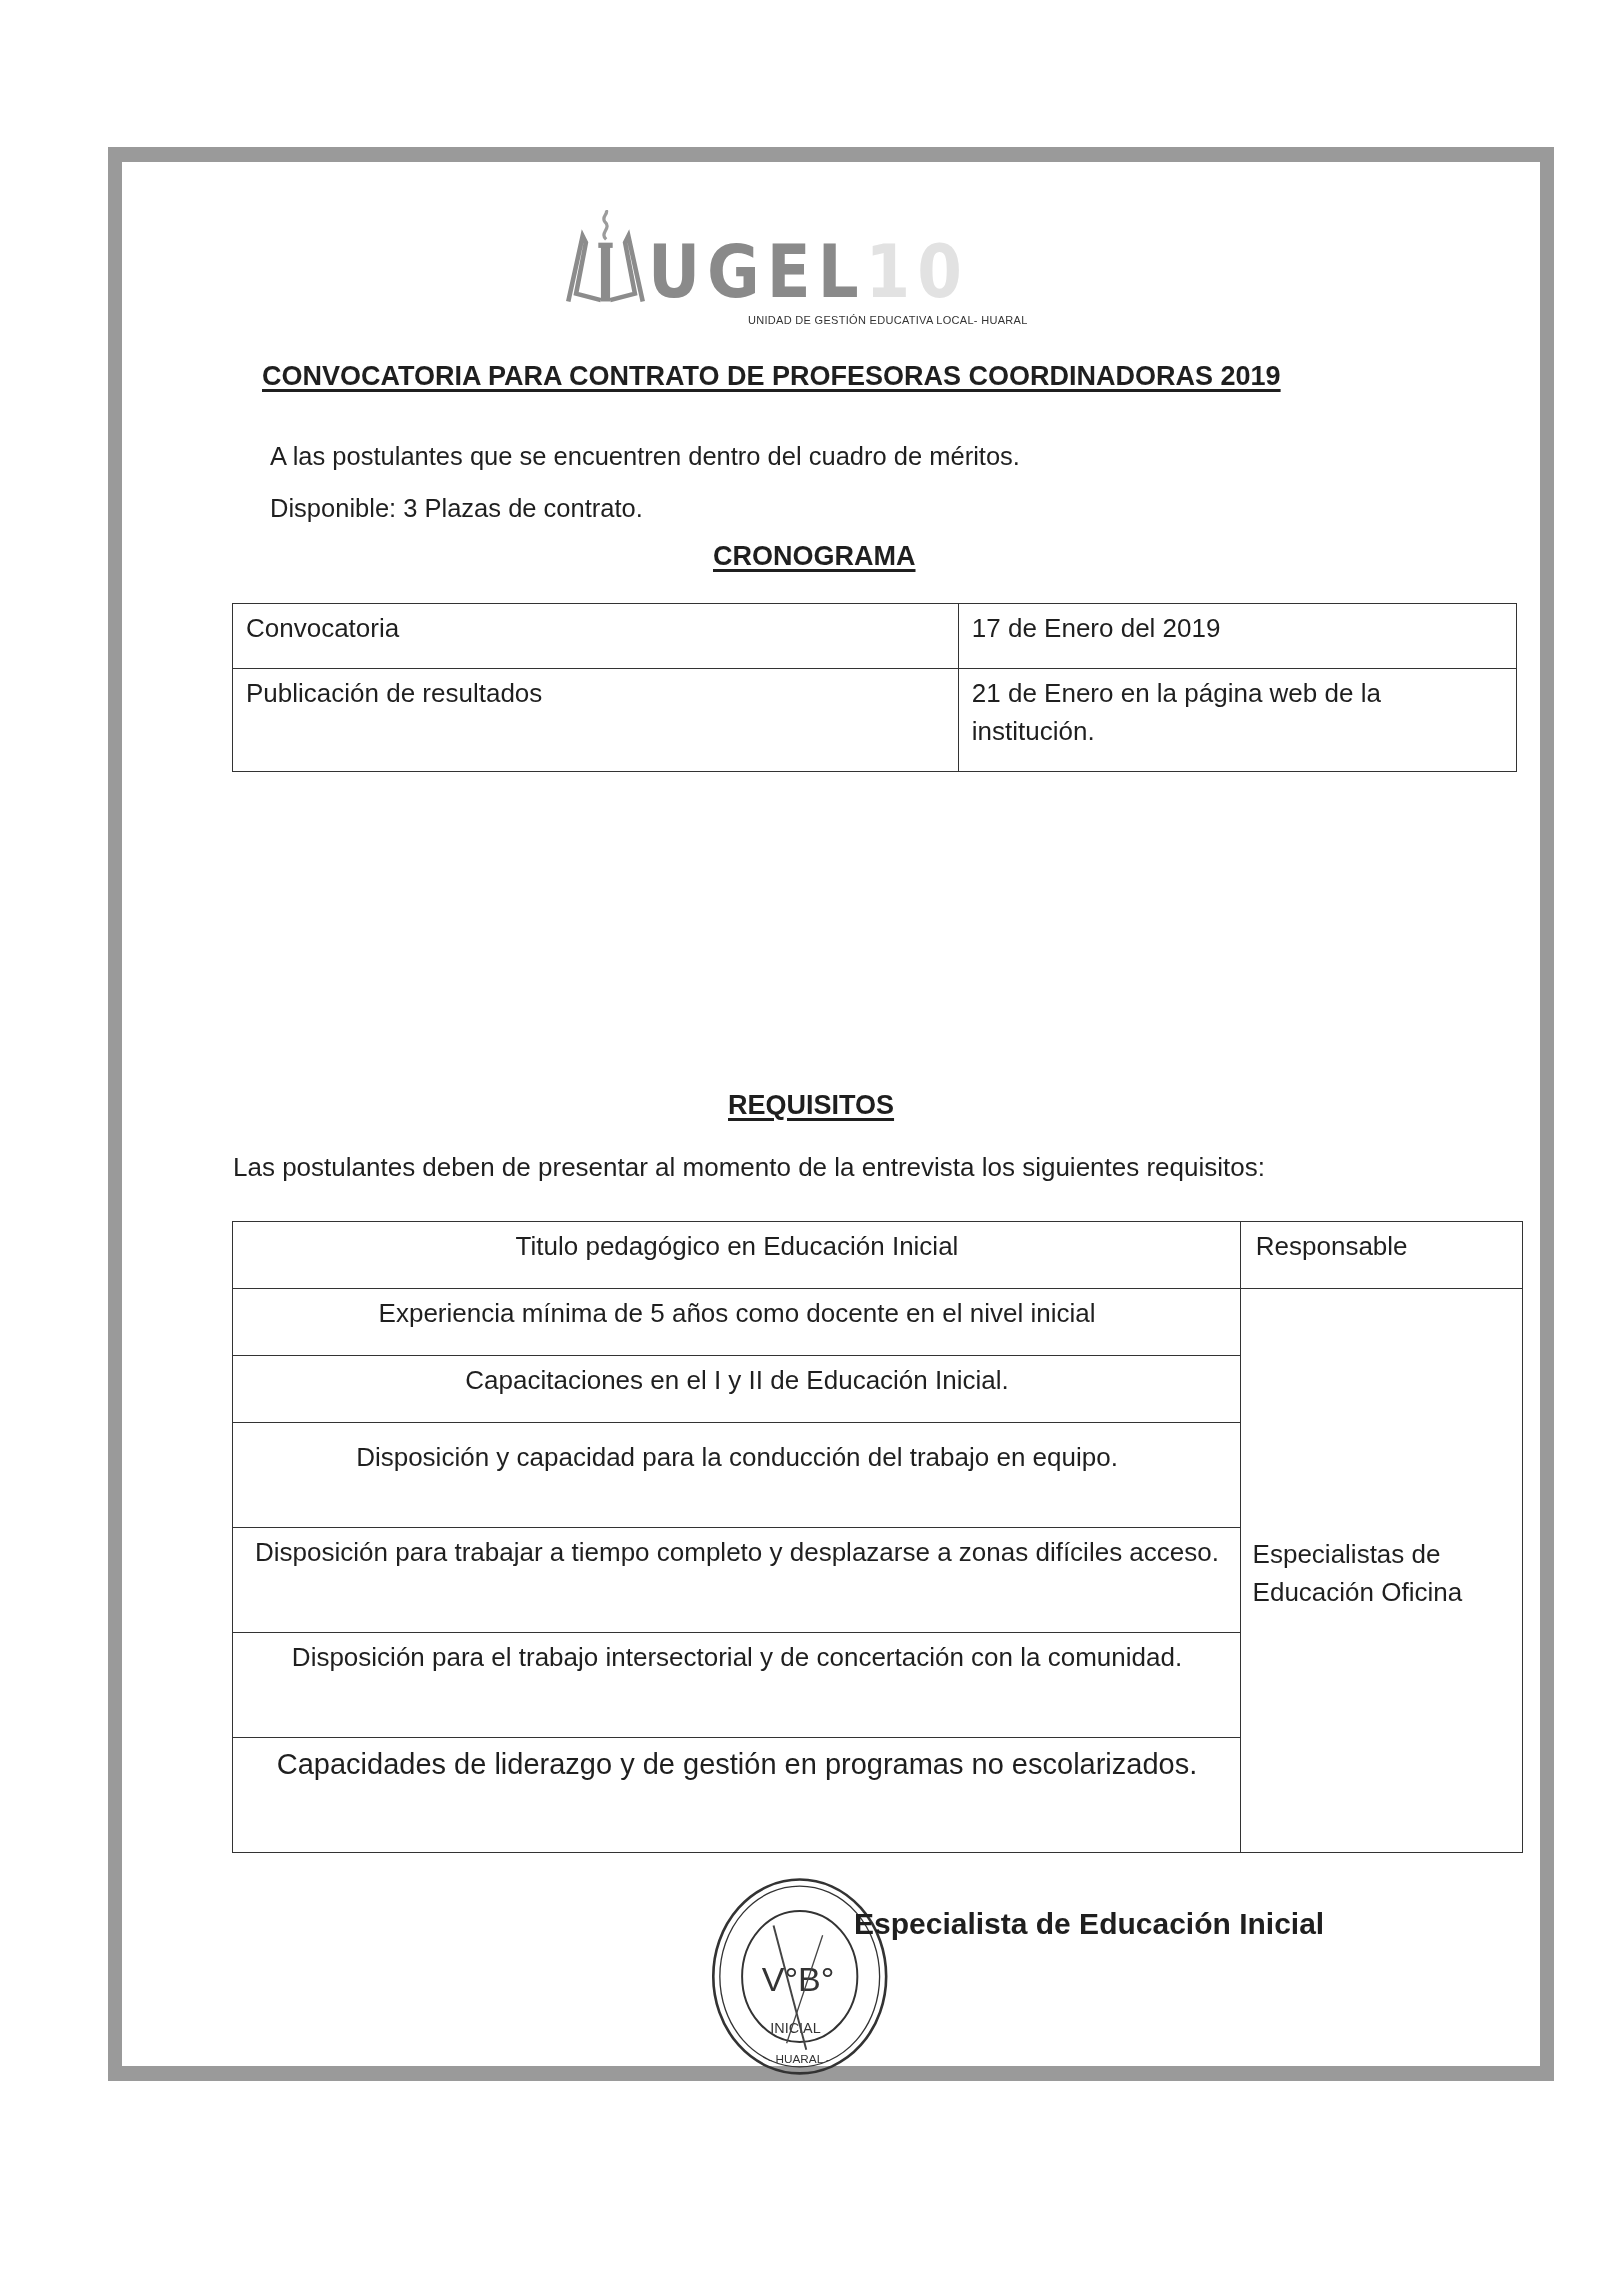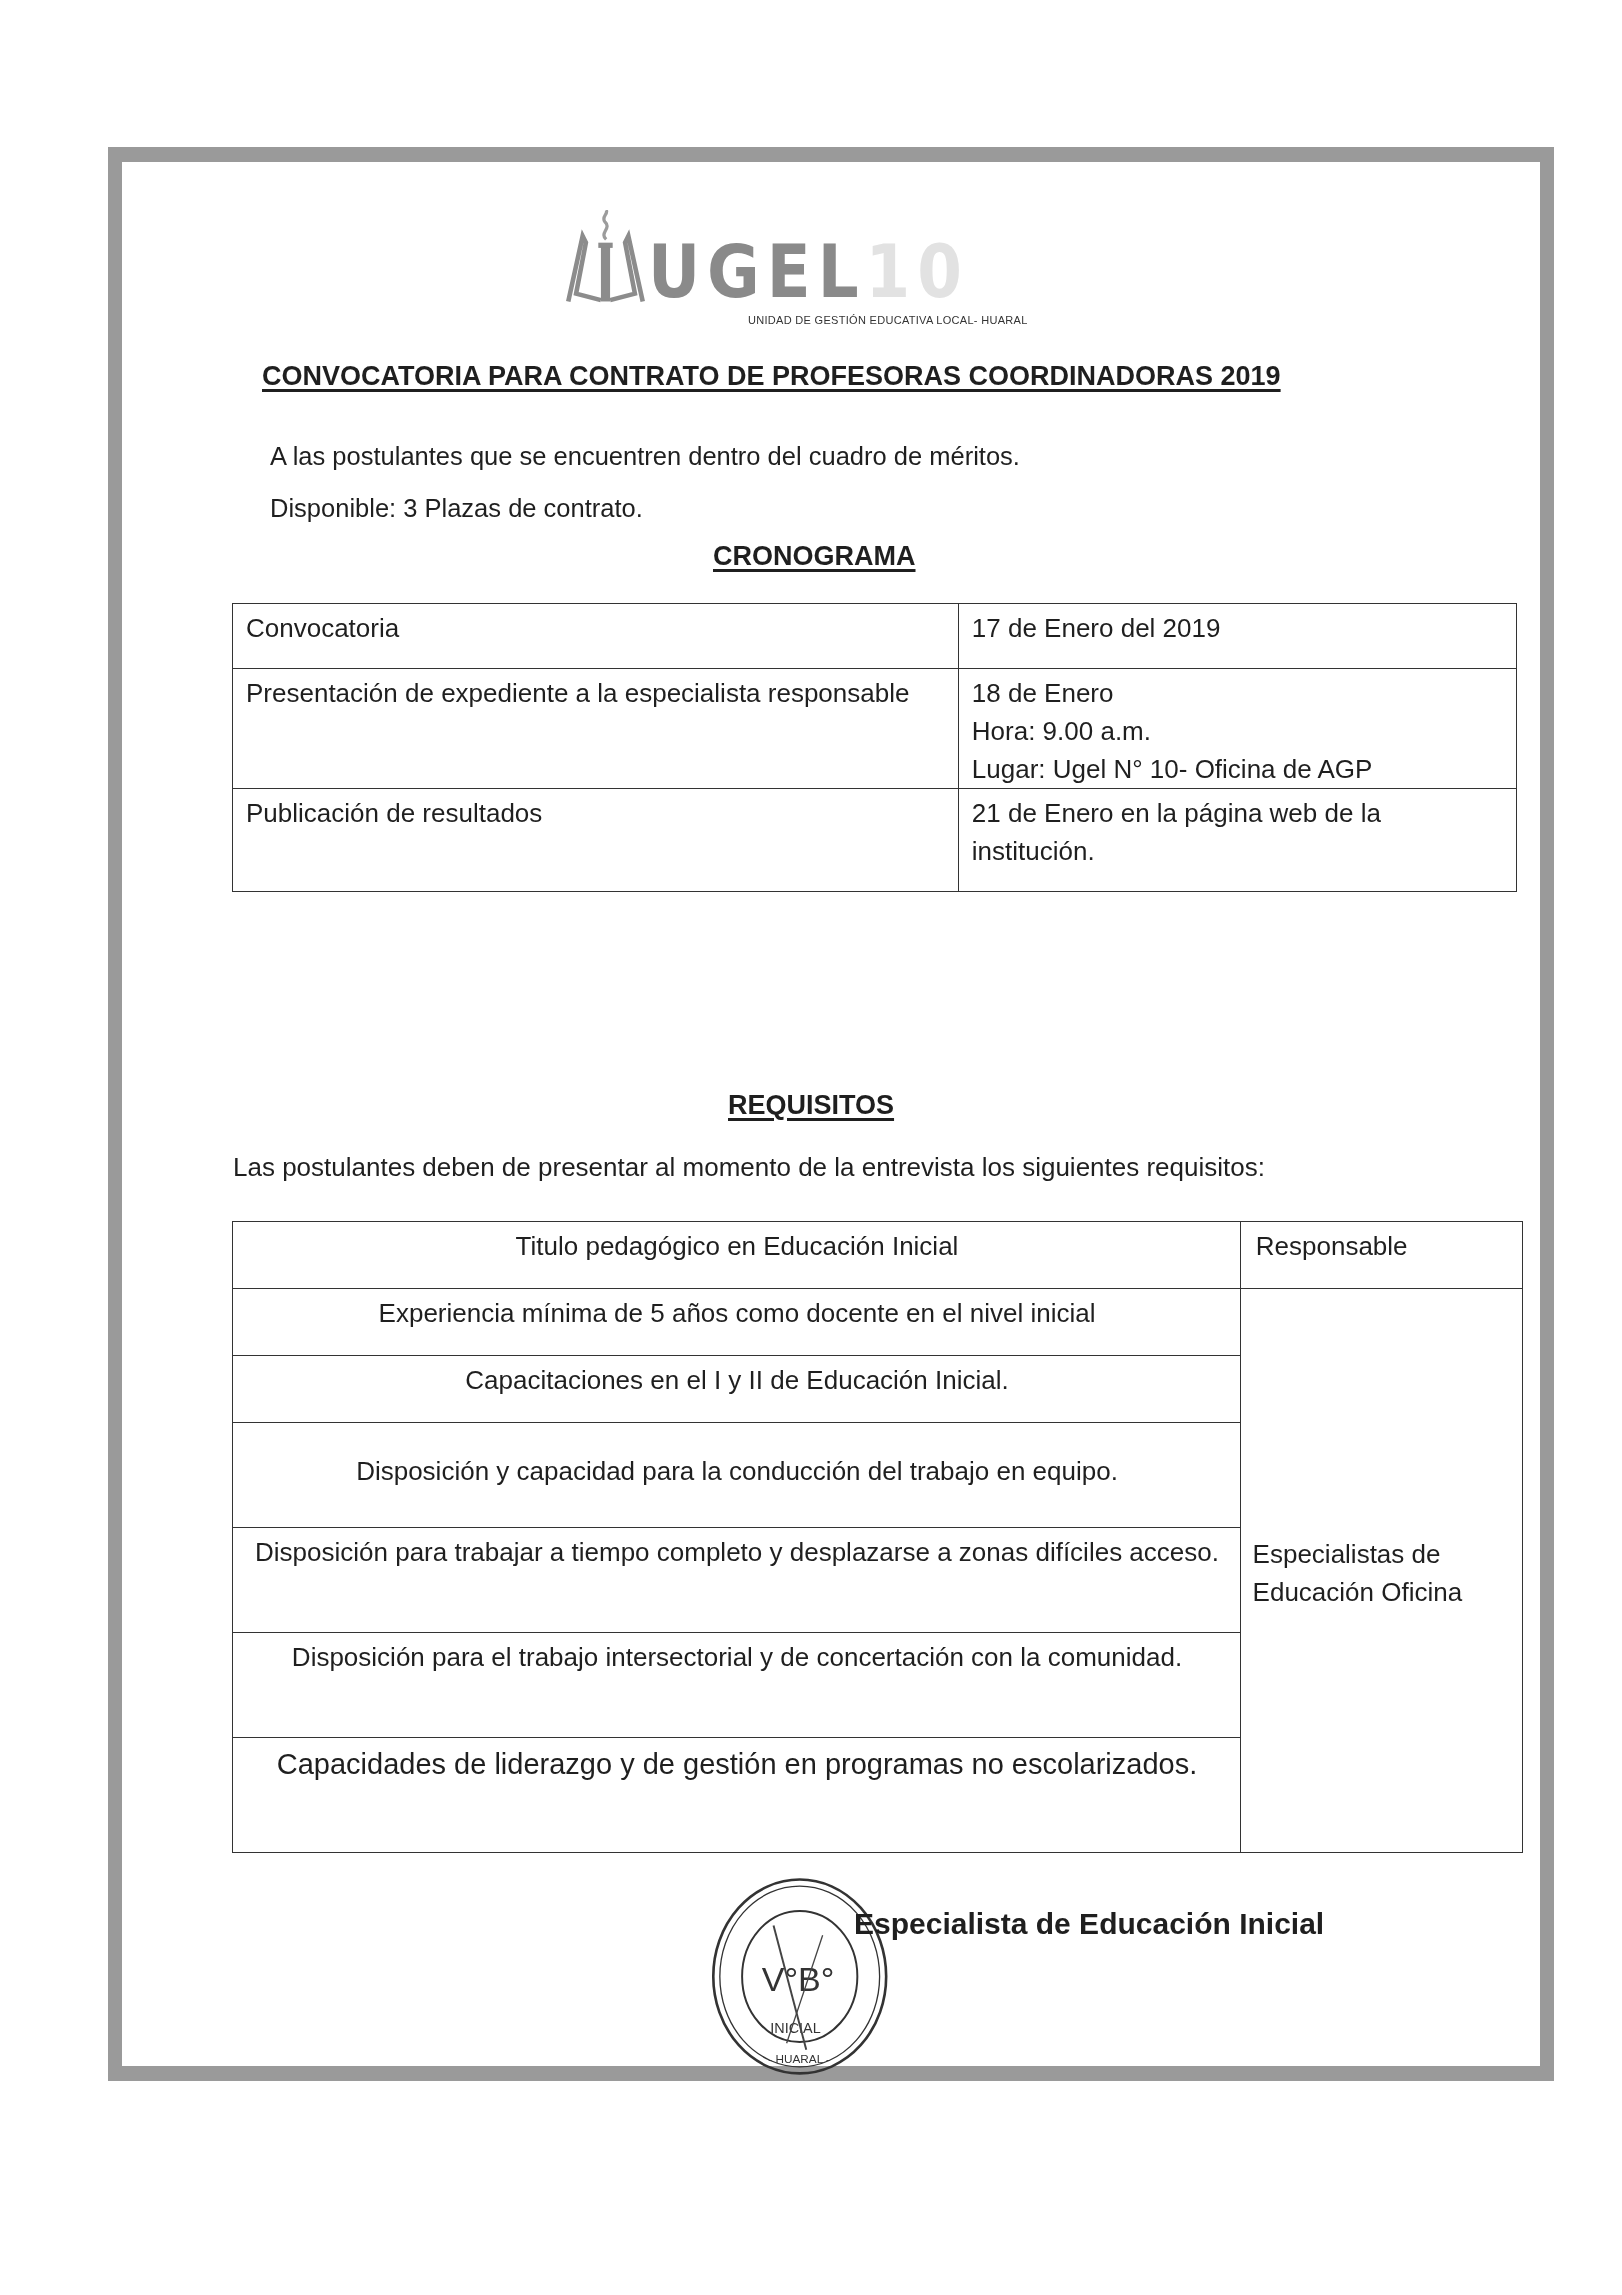--- a/index.html
+++ b/index.html
@@ -62,28 +62,20 @@
 <div class="abs section-head" style="left:713px; top:541px">CRONOGRAMA</div>
 
 <table class="cron">
   <tbody id="cron-body">
       <tr style="height: 65px;">
         <td class="c1">Convocatoria</td>
         <td>
           <div>17 de Enero del 2019</div>
         </td>
       </tr>
-      <tr style="height: 118px;">
-        <td class="c1">Presentación de expediente a la especialista responsable</td>
-        <td>
-          <div>18 de Enero</div>
-          <div>Hora: 9.00 a.m.</div>
-          <div>Lugar: Ugel N° 10-   Oficina de AGP</div>
-        </td>
-      </tr>
       <tr style="height: 103px;">
         <td class="c1">Publicación de resultados</td>
         <td>
           <div>21 de Enero en la página web de la institución.</div>
         </td>
       </tr>
     </tbody>
 </table>
 
 <div class="abs section-head" style="left:728px; top:1090px">REQUISITOS</div>
@@ -96,21 +88,21 @@
         <td class="resp-head">Responsable</td>
       </tr>
       <tr style="height: 67px;">
         <td class="c1">Experiencia  mínima de 5 años como docente en el nivel inicial</td>
         <td class="resp" rowspan="6">Especialistas de Educación Oficina</td>
       </tr>
       <tr style="height: 67px;">
         <td class="c1">Capacitaciones en el I  y II de Educación Inicial.</td>
       </tr>
       <tr style="height: 105px;">
-        <td class="c1" style="padding-top: 29px;">Disposición y capacidad para la conducción del trabajo en equipo.</td>
+        <td class="c1" style="padding-top: 15px;">Disposición y capacidad para la conducción del trabajo en equipo.</td>
       </tr>
       <tr style="height: 105px;">
         <td class="c1">Disposición para trabajar a tiempo completo y desplazarse a zonas difíciles acceso.</td>
       </tr>
       <tr style="height: 105px;">
         <td class="c1">Disposición para el trabajo intersectorial y de concertación con la comunidad.</td>
       </tr>
       <tr style="height: 115px; margin-left: 28px;">
         <td class="c1" style="font-size: 29px; line-height: 42px;">Capacidades de liderazgo y de gestión en programas no escolarizados.</td>
       </tr>

